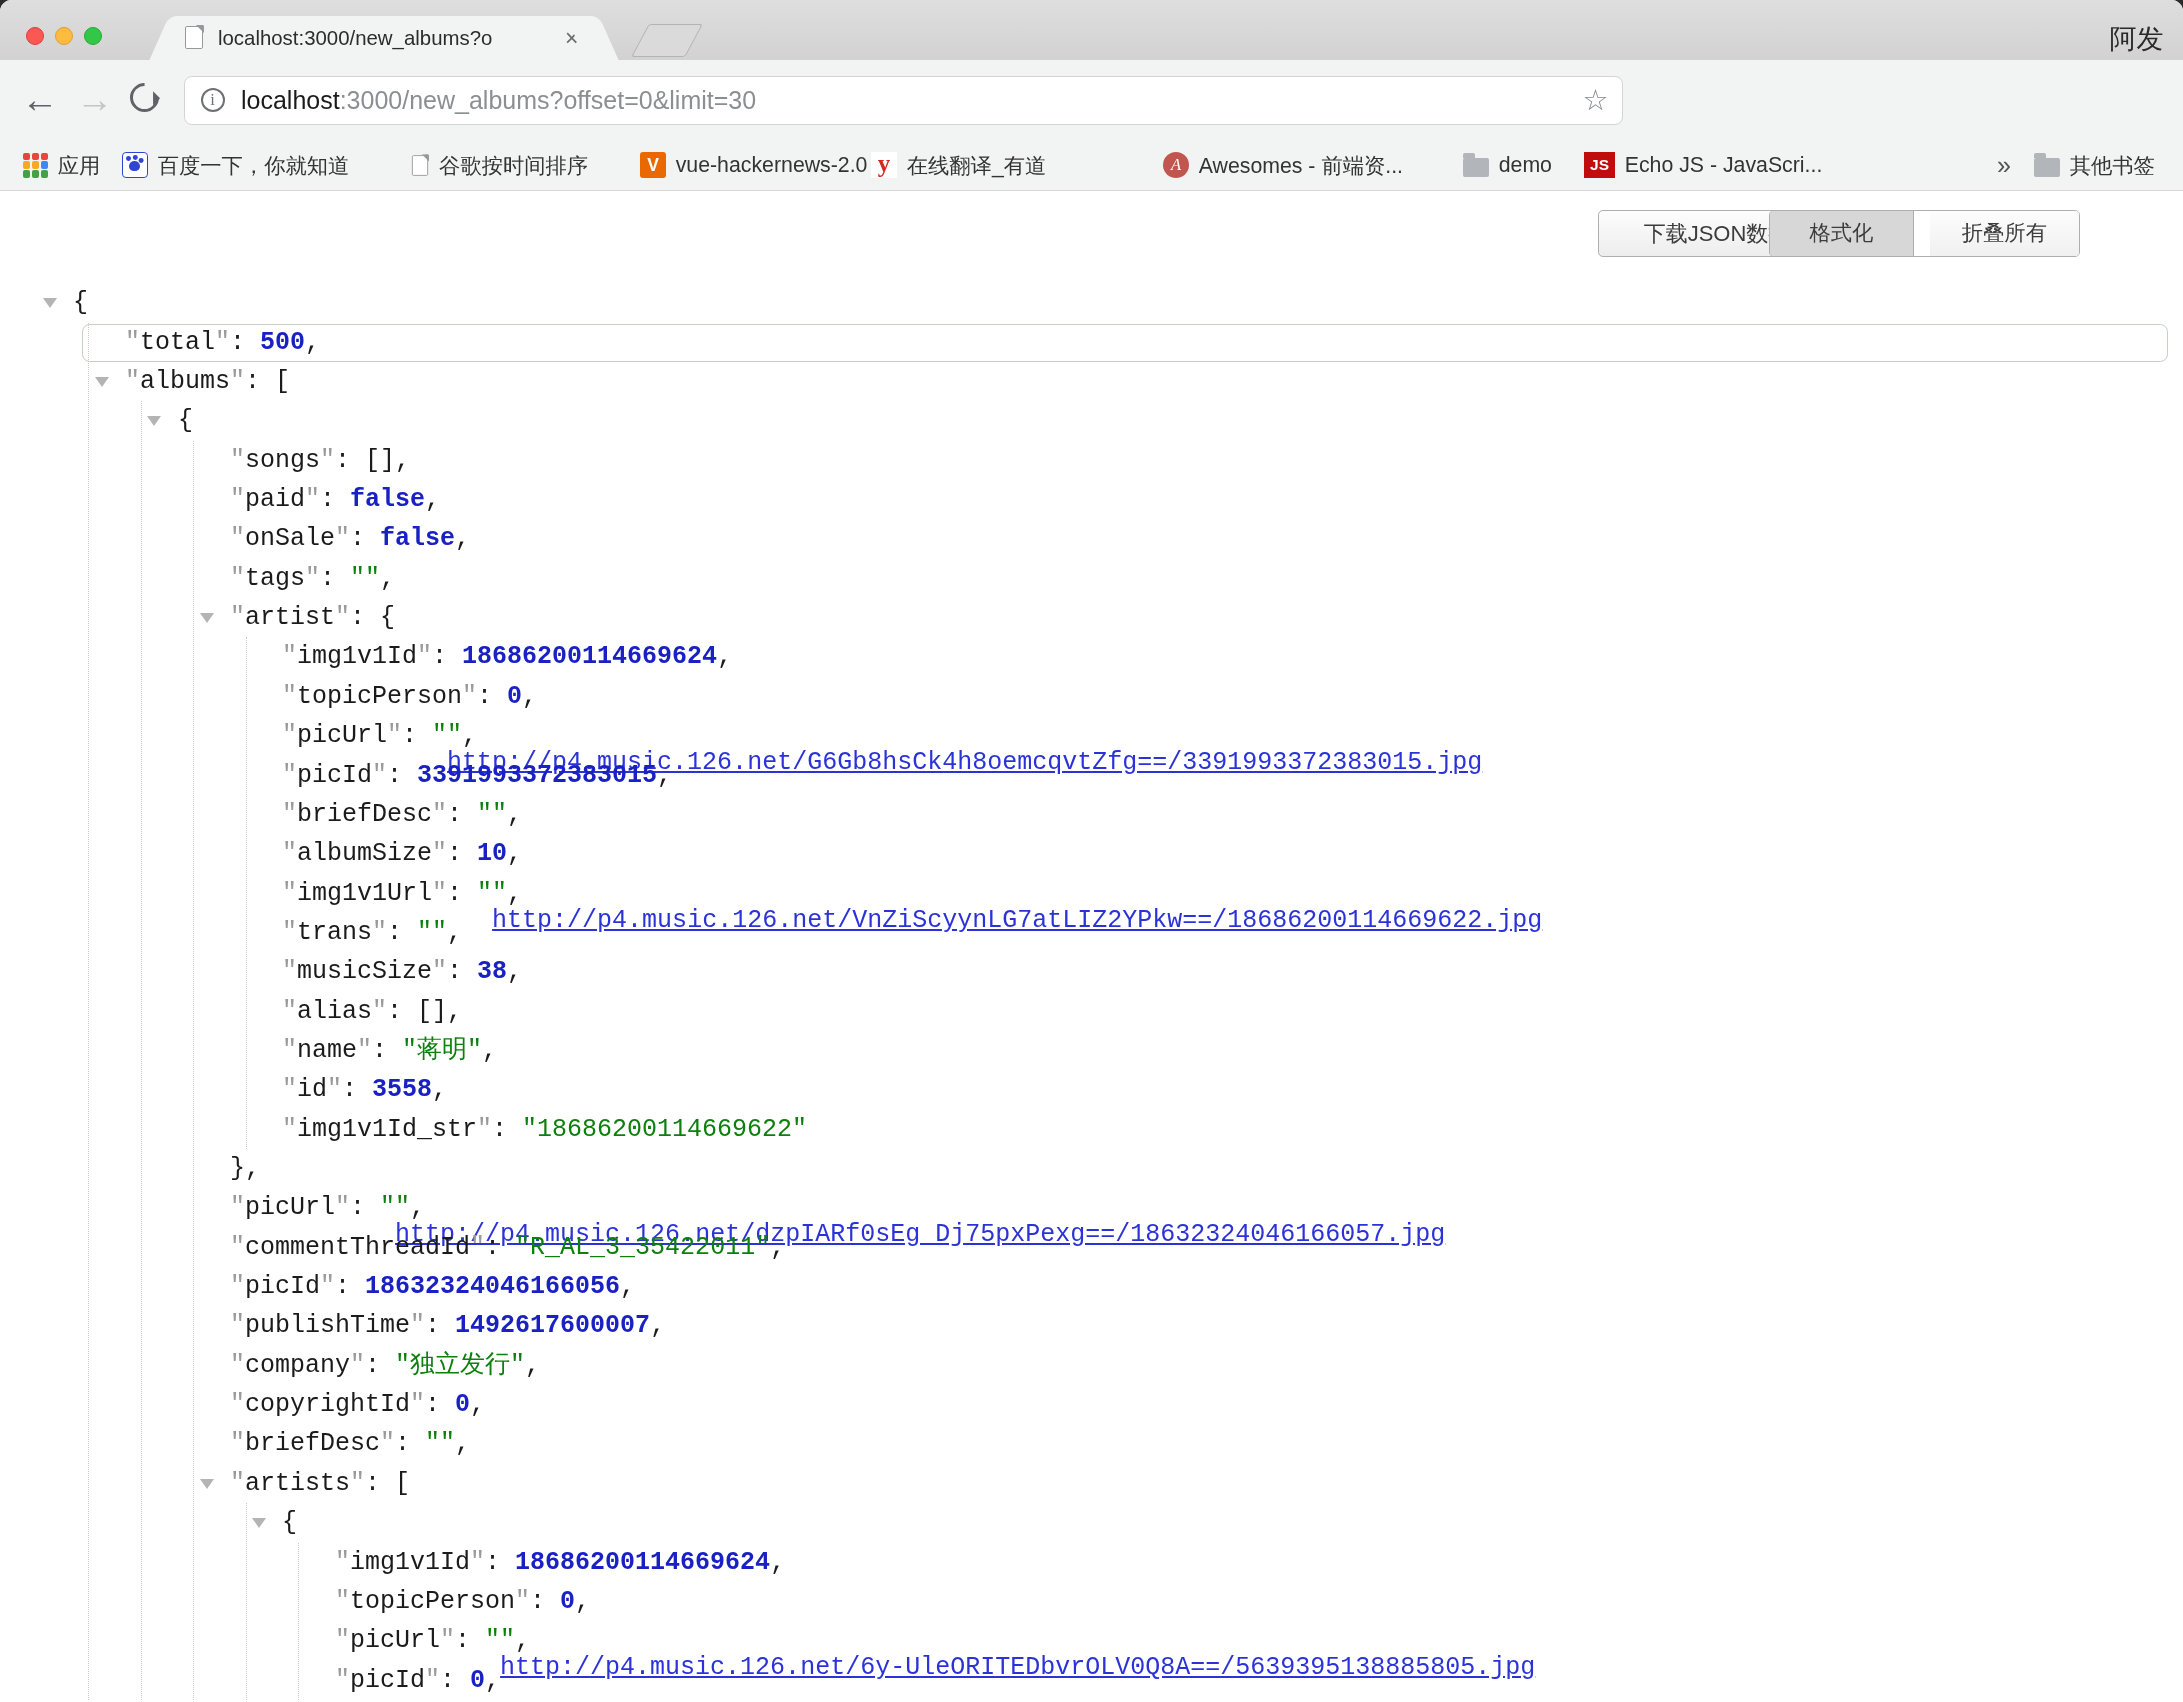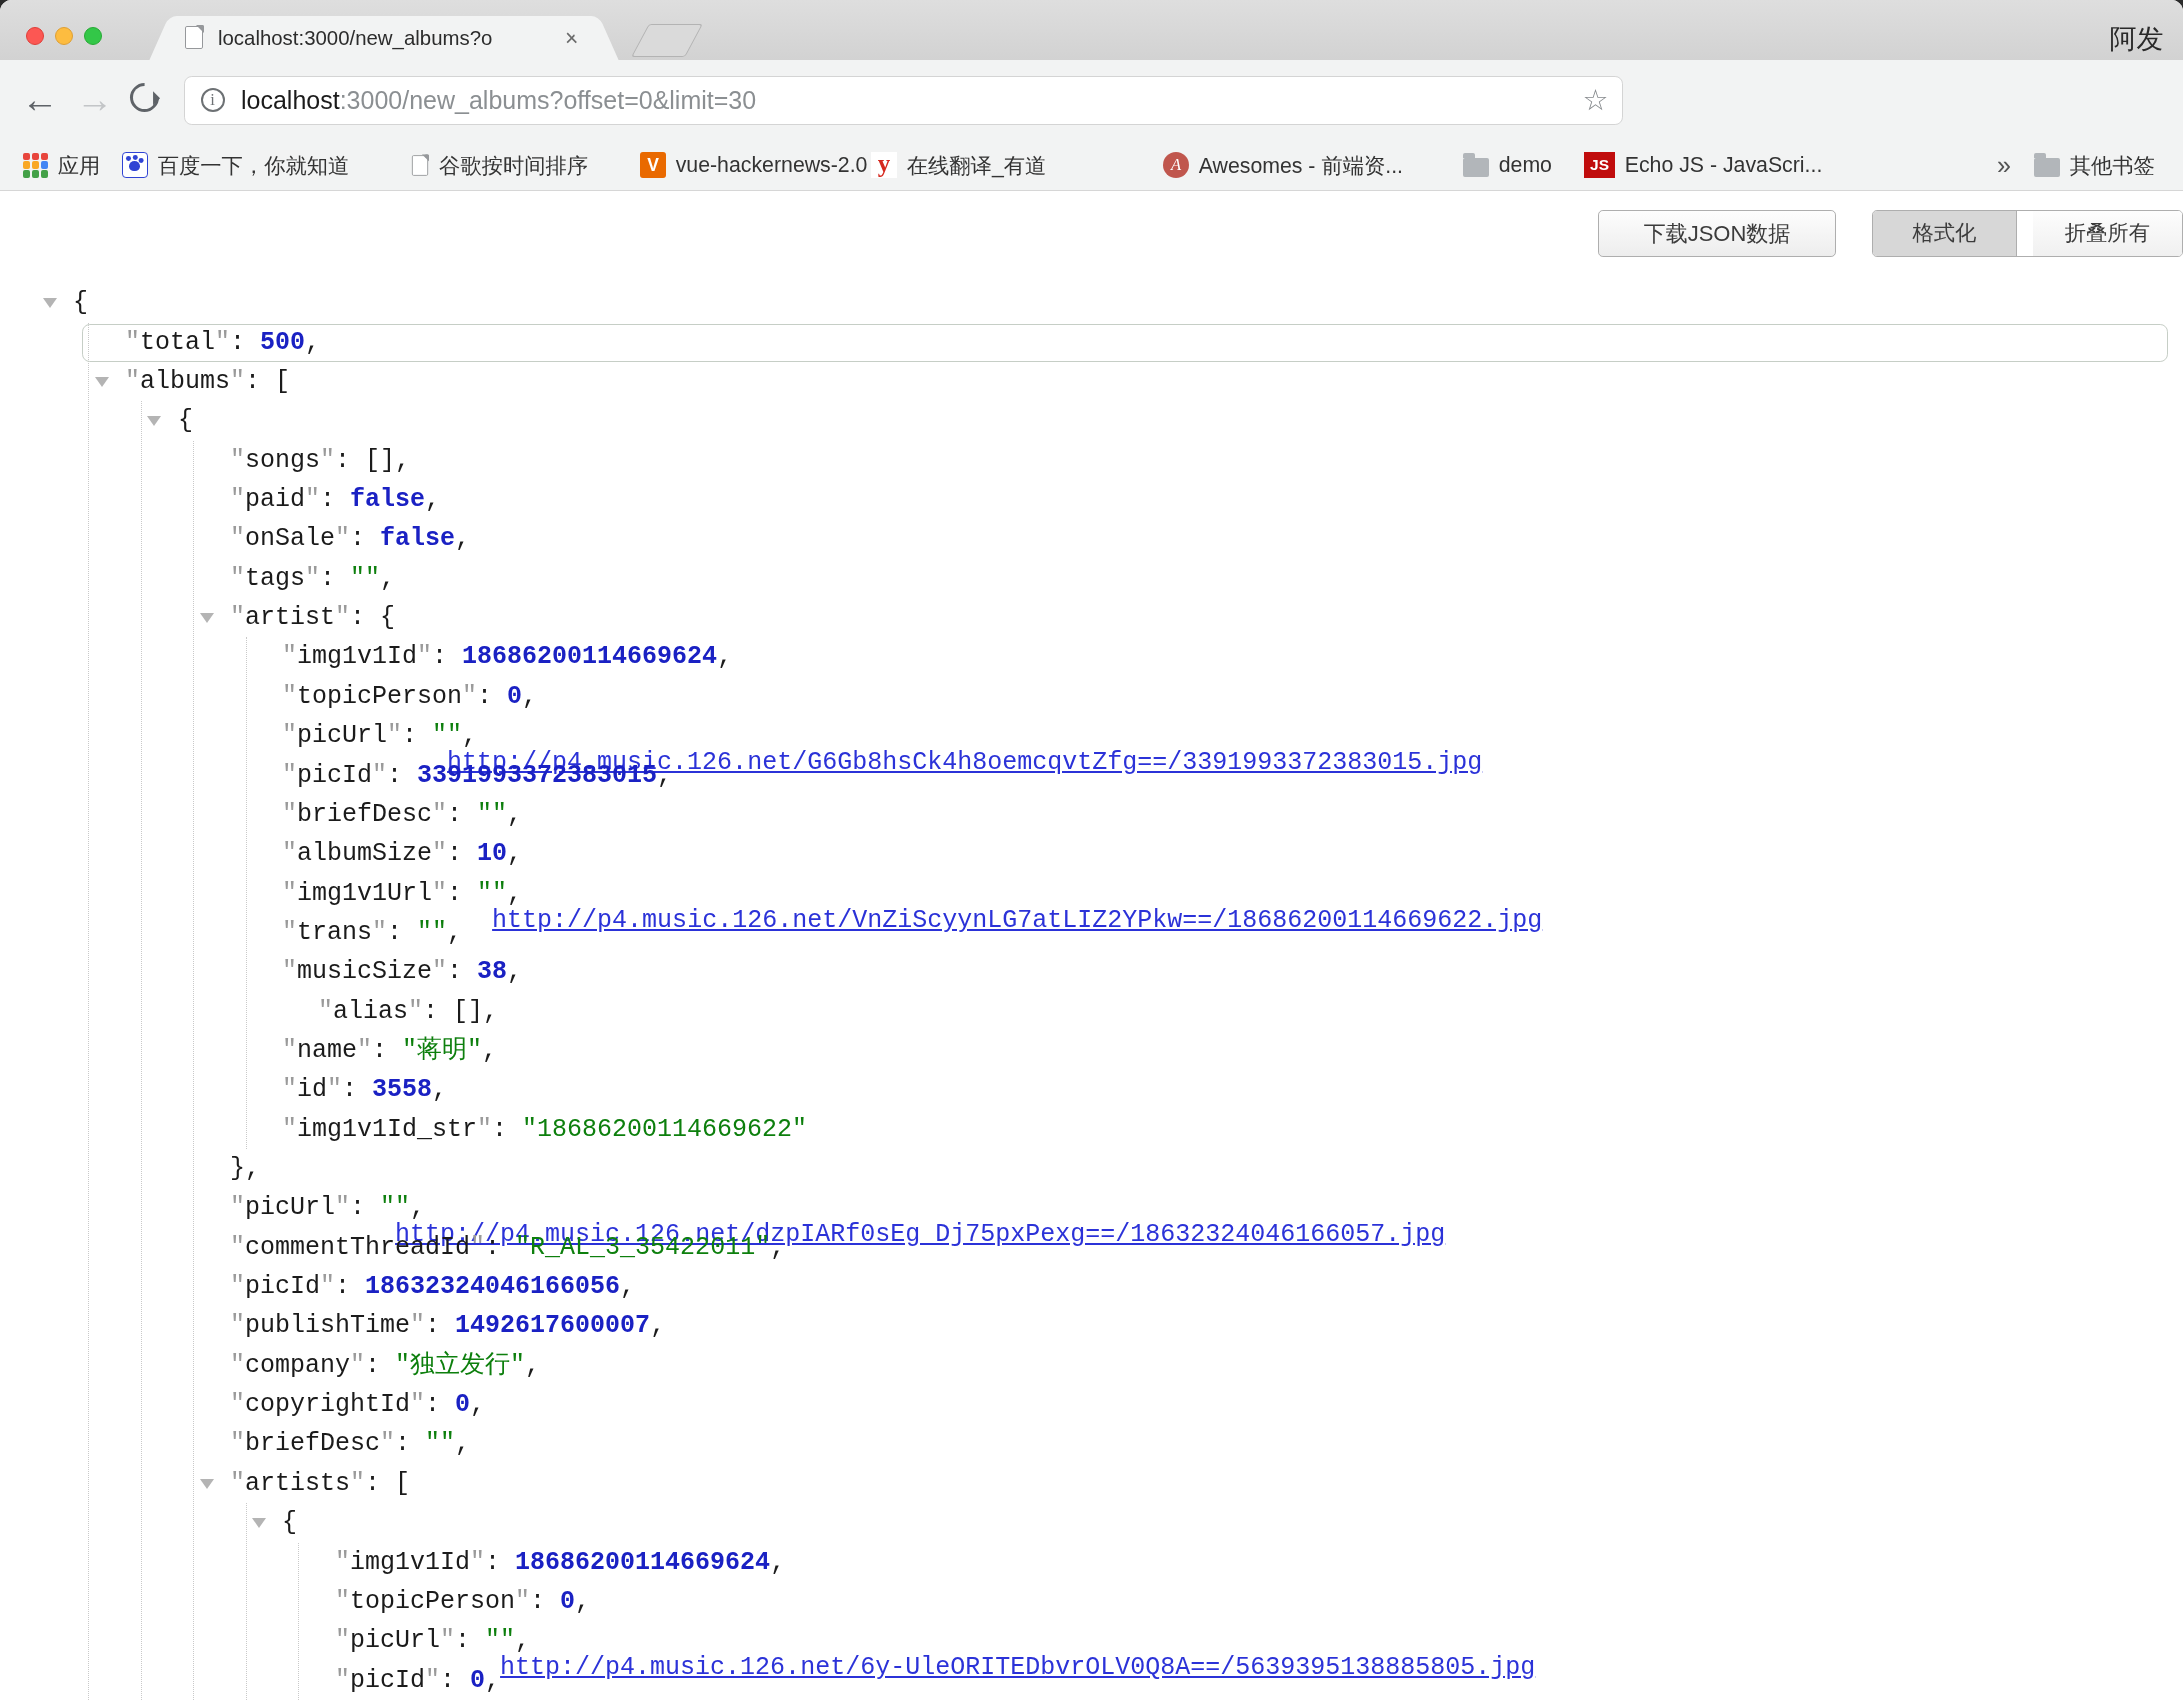--- a/index.html
+++ b/index.html
@@ -78,21 +78,21 @@
   .awesomes-ic { width:26px; height:26px; background:#c0564d; border-radius:50%; color:#fff; font-family:"Liberation Serif",serif; font-style:italic; font-size:16.5px; text-align:center; line-height:26px; }
   .folder-ic { width:26px; height:18.4px; background:#b2b6ba; border-radius:1.9px; position:relative; margin-top:4.9px; }
   .folder-ic::before { content:''; position:absolute; top:-4.9px; left:0; width:11.6px; height:4.9px; background:#b2b6ba; border-radius:1.9px 1.9px 0 0; }
   .echojs-ic { width:31px; height:26px; background:#c00c0c; color:#fff; font-weight:bold; font-size:15.5px; text-align:center; line-height:26px; }
   .overflow { position:absolute; left:1997px; top:0; height:50px; line-height:50px; font-size:25px; color:#555; }
 
   
   .content { position:absolute; left:0; top:192px; width:2183px; height:1510px; background:#fff; }
   .btn { position:absolute; height:47px; border:1px solid #aeaeae; border-radius:4.9px; background:linear-gradient(#fdfdfd,#ededed); font-size:22px; color:#3c3c3c; text-align:center; line-height:45px; }
   .btn.download { left:1598px; top:18.4px; width:238px; }
-  .segmented { position:absolute; left:1872px; top:18.4px; width:311px; height:47px; border:1px solid #aeaeae; border-radius:4.9px; overflow:hidden; display:flex;gap:16px; }
+  .segmented { position:absolute; left:1769px; top:18.4px; width:311px; height:47px; border:1px solid #aeaeae; border-radius:4.9px; overflow:hidden; display:flex;gap:16px; }
   .seg { font-size:21.3px; color:#3c3c3c; text-align:center; line-height:45px; }
   .seg.active { width:152px; background:#d7d7d7; border-right:1px solid #aeaeae; }
   .seg.plain { width:158px; background:linear-gradient(#fdfdfd,#f0f0f0); }
 
   
   .json-view { position:absolute; left:0; top:-192px; width:2183px; height:1702px; font-family:"Liberation Mono",monospace; font-size:25px; }
   .jrow { position:absolute; left:0; right:0; height:40px; line-height:40px; white-space:nowrap; z-index:2; }
   .guide { position:absolute; width:0; border-left:1.9px dotted #c9c9c9; z-index:1; }
   .tri { position:absolute; top:14.6px; width:0; height:0; border-left:7.8px solid transparent; border-right:7.8px solid transparent; border-top:10.7px solid #b4b4b4; }
   .hlbox { position:absolute; top:1px; bottom:1px; right:15.5px; border:1px solid #c6cec6; border-radius:7.8px; z-index:0; }
@@ -259,21 +259,21 @@
         <div class="jrow" style="top: 598px; padding-left: 230px;"><span class="tri" style="left: 200px;"></span><span class="tk">artist</span><span class="tp">: {</span></div>
         <div class="jrow" style="top: 637px; padding-left: 282px;"><span class="tk">img1v1Id</span><span class="tp">: </span><span class="tn">18686200114669624</span><span class="tp">,</span></div>
         <div class="jrow" style="top: 677px; padding-left: 282px;"><span class="tk">topicPerson</span><span class="tp">: </span><span class="tn">0</span><span class="tp">,</span></div>
         <div class="jrow" style="top: 716px; padding-left: 282px;"><span class="tk">picUrl</span><span class="tp">: </span><span class="ts">"<a class="tl" href="#">http://p4.music.126.net/G6Gb8hsCk4h8oemcqvtZfg==/3391993372383015.jpg</a>"</span><span class="tp">,</span></div>
         <div class="jrow" style="top: 756px; padding-left: 282px;"><span class="tk">picId</span><span class="tp">: </span><span class="tn">3391993372383015</span><span class="tp">,</span></div>
         <div class="jrow" style="top: 795px; padding-left: 282px;"><span class="tk">briefDesc</span><span class="tp">: </span><span class="ts">""</span><span class="tp">,</span></div>
         <div class="jrow" style="top: 834px; padding-left: 282px;"><span class="tk">albumSize</span><span class="tp">: </span><span class="tn">10</span><span class="tp">,</span></div>
         <div class="jrow" style="top: 874px; padding-left: 282px;"><span class="tk">img1v1Url</span><span class="tp">: </span><span class="ts">"<a class="tl" href="#">http://p4.music.126.net/VnZiScyynLG7atLIZ2YPkw==/18686200114669622.jpg</a>"</span><span class="tp">,</span></div>
         <div class="jrow" style="top: 913px; padding-left: 282px;"><span class="tk">trans</span><span class="tp">: </span><span class="ts">""</span><span class="tp">,</span></div>
         <div class="jrow" style="top: 952px; padding-left: 282px;"><span class="tk">musicSize</span><span class="tp">: </span><span class="tn">38</span><span class="tp">,</span></div>
-        <div class="jrow" style="top: 992px; padding-left: 282px; margin-left: 36px;"><span class="tk">alias</span><span class="tp">: [],</span></div>
+        <div class="jrow" style="top: 992px; padding-left: 282px;"><span class="tk">alias</span><span class="tp">: [],</span></div>
         <div class="jrow" style="top: 1031px; padding-left: 282px;"><span class="tk">name</span><span class="tp">: </span><span class="ts">"蒋明"</span><span class="tp">,</span></div>
         <div class="jrow" style="top: 1070px; padding-left: 282px;"><span class="tk">id</span><span class="tp">: </span><span class="tn">3558</span><span class="tp">,</span></div>
         <div class="jrow" style="top: 1110px; padding-left: 282px;"><span class="tk">img1v1Id_str</span><span class="tp">: </span><span class="ts">"18686200114669622"</span></div>
         <div class="jrow" style="top: 1149px; padding-left: 230px;"><span class="tp">},</span></div>
         <div class="jrow" style="top: 1188px; padding-left: 230px;"><span class="tk">picUrl</span><span class="tp">: </span><span class="ts">"<a class="tl" href="#">http://p4.music.126.net/dzpIARf0sEg_Dj75pxPexg==/18632324046166057.jpg</a>"</span><span class="tp">,</span></div>
         <div class="jrow" style="top: 1228px; padding-left: 230px;"><span class="tk">commentThreadId</span><span class="tp">: </span><span class="ts">"R_AL_3_35422011"</span><span class="tp">,</span></div>
         <div class="jrow" style="top: 1267px; padding-left: 230px;"><span class="tk">picId</span><span class="tp">: </span><span class="tn">18632324046166056</span><span class="tp">,</span></div>
         <div class="jrow" style="top: 1306px; padding-left: 230px;"><span class="tk">publishTime</span><span class="tp">: </span><span class="tn">1492617600007</span><span class="tp">,</span></div>
         <div class="jrow" style="top: 1346px; padding-left: 230px;"><span class="tk">company</span><span class="tp">: </span><span class="ts">"独立发行"</span><span class="tp">,</span></div>
         <div class="jrow" style="top: 1385px; padding-left: 230px;"><span class="tk">copyrightId</span><span class="tp">: </span><span class="tn">0</span><span class="tp">,</span></div>

